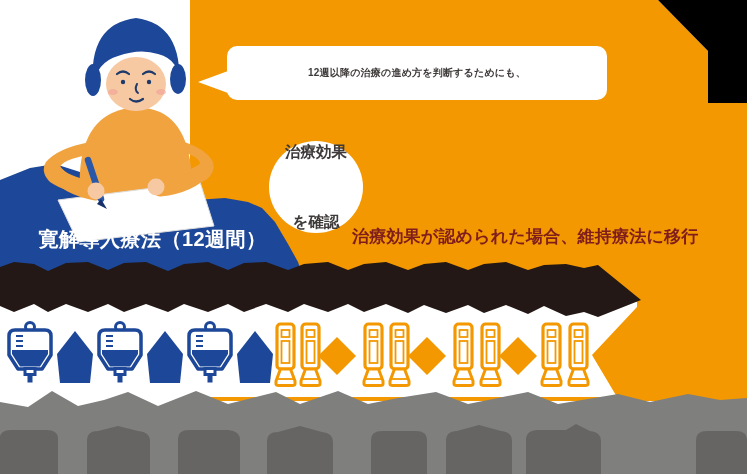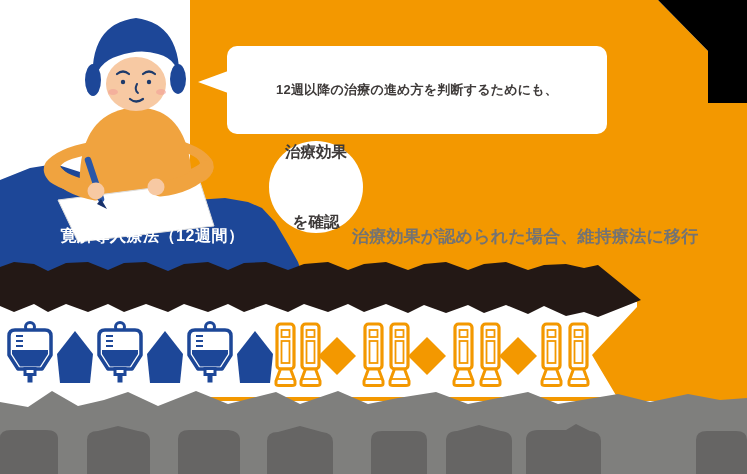--- a/index.html
+++ b/index.html
@@ -3,40 +3,40 @@
 <meta charset="utf-8">
 <style>
   html,body{margin:0;padding:0;background:#fff;}
   .stage{
     position:relative;width:747px;height:474px;overflow:hidden;background:#fff;
     font-family:"Liberation Sans","DejaVu Sans",sans-serif;
   }
   .stage svg.bg{position:absolute;left:0;top:0;}
   .overlay{position:absolute;}
   .bubble{
-    left:227px;top:46px;width:380px;height:88px;background:#fff;border-radius:10px;
+    left:227px;top:46px;width:380px;height:54px;background:#fff;border-radius:10px;
     display:flex;flex-direction:column;justify-content:center;align-items:center;
-    font-size:13px;font-weight:600;color:#3E3A39;line-height:1.65;letter-spacing:.2px;
+    font-size:10px;font-weight:600;color:#3E3A39;line-height:1.65;letter-spacing:.2px;
   }
   .bubble-tail{
     position:absolute;left:-29px;top:25px;width:0;height:0;
     border-top:11px solid transparent;border-bottom:11px solid transparent;
     border-right:30px solid #fff;
   }
   .check-circle{
     left:269px;top:141px;width:94px;height:92px;background:#fff;border-radius:50%;
     display:flex;flex-direction:column;justify-content:center;align-items:center;
     font-size:15.5px;font-weight:700;color:#3E3A39;line-height:1.4;gap:48px;
   }
   .banner-label{
     left:0;top:226px;width:305px;text-align:center;
-    color:#ffffff;font-size:16px;font-weight:700;letter-spacing:.5px;
+    color:#ffffff;font-size:20px;font-weight:700;letter-spacing:.5px;
   }
   .transition-note{
-    left:352px;top:225px;color:#737373;font-size:17px;font-weight:700;
+    left:352px;top:225px;color:#7f1d1d;font-size:17px;font-weight:700;
     white-space:nowrap;letter-spacing:.2px;
   }
 </style>
 </head>
 <body>
 
 <div class="stage">
 
   <svg class="bg" width="747" height="474" viewBox="0 0 747 474">
     <defs>

